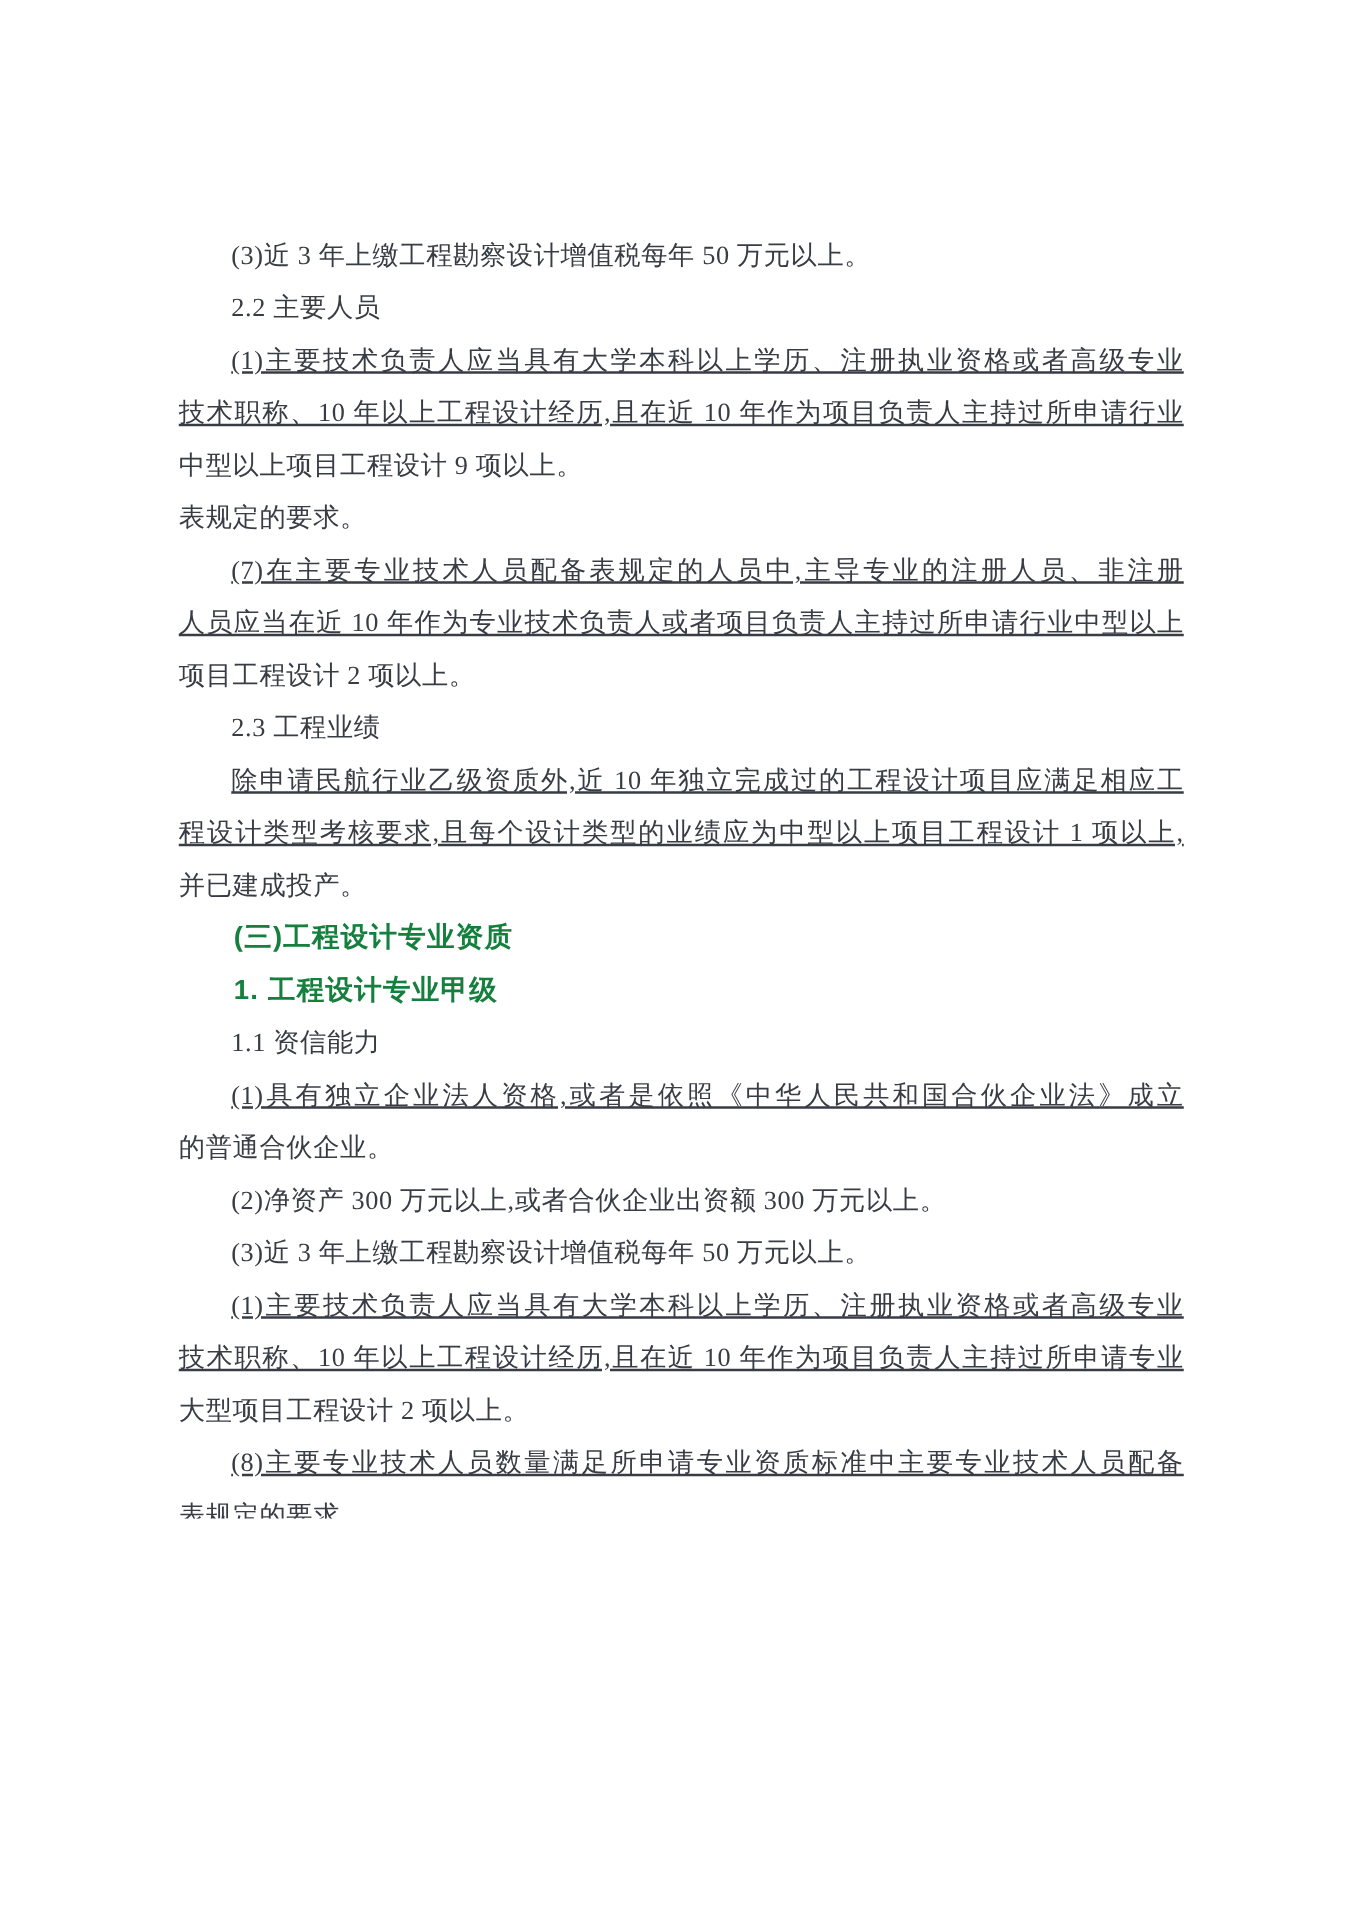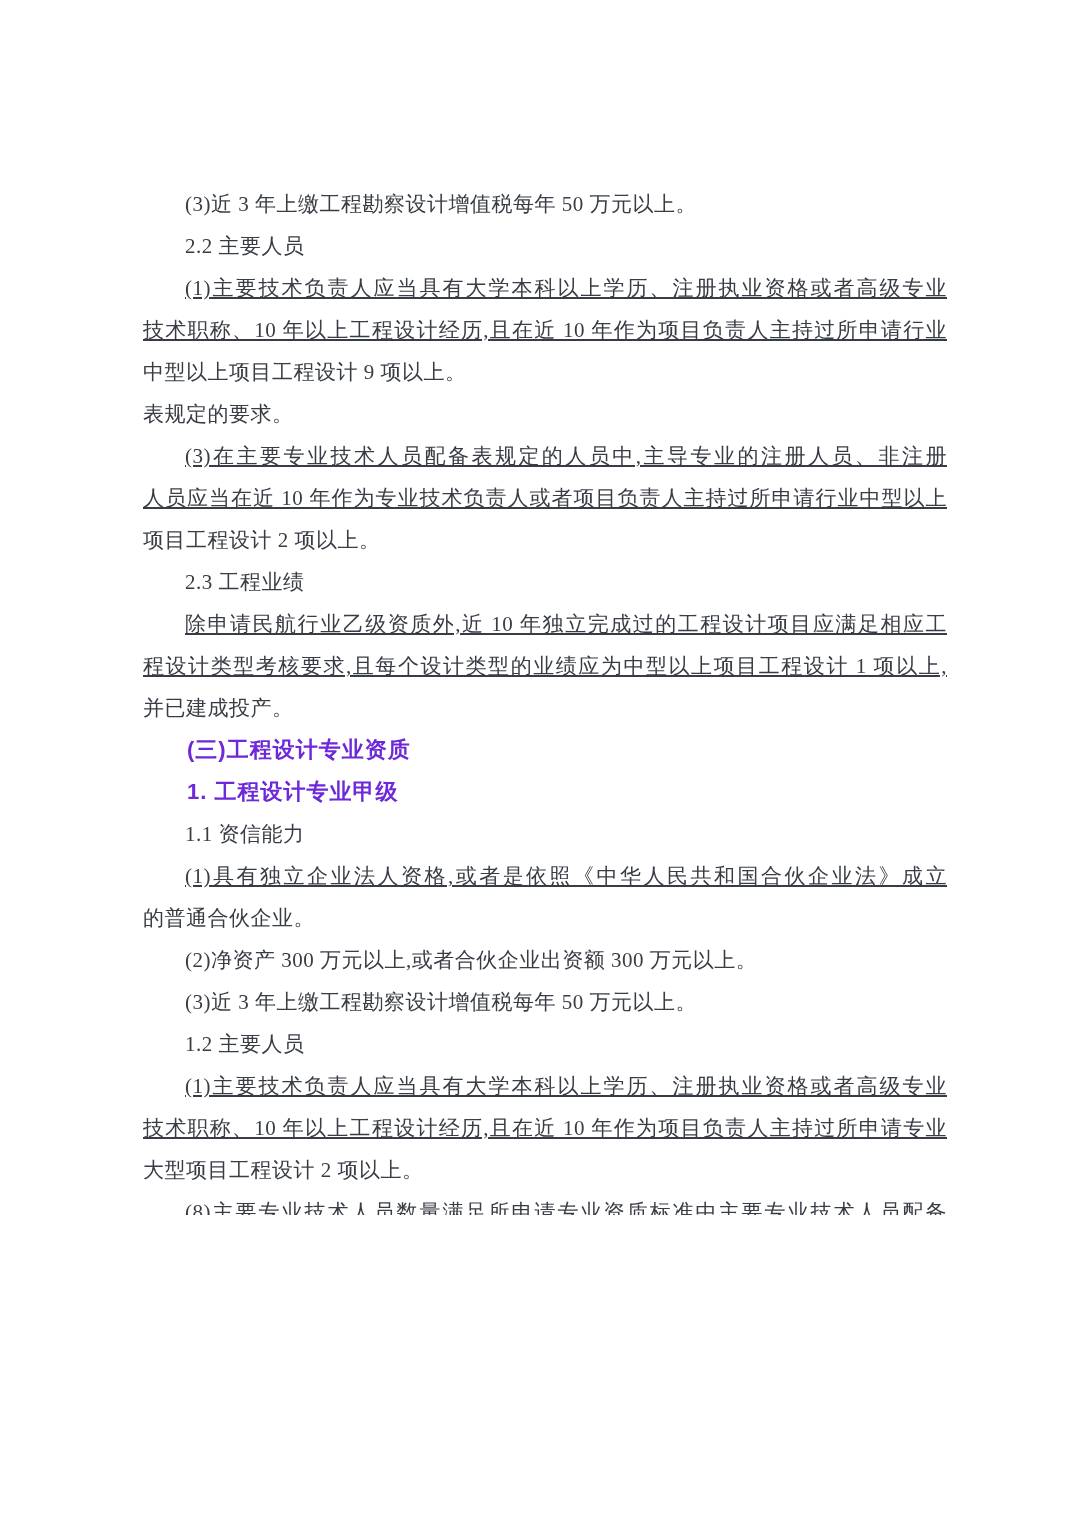--- a/index.html
+++ b/index.html
@@ -34,21 +34,21 @@
     text-align-last: justify;
     text-decoration: underline;
   }
   .line.indent {
     text-indent: 2em;
   }
   .line.bold {
     font-weight: 700;
     font-family: "Liberation Sans", sans-serif;
     font-size: 22px;
-    color: #6d28d9;
+    color: #15803d;
     letter-spacing: 1px;
   }
   .page-number {
     position: absolute;
     top: 1411px;
     left: 0;
     width: 100%;
     text-align: center;
     font-size: 21px;
     color: #3a3e46;
@@ -59,35 +59,34 @@
 <body>
 
 <div class="page">
   <div class="text-block">
       <div class="line indent">(3)近 3 年上缴工程勘察设计增值税每年 50 万元以上。</div>
       <div class="line indent">2.2 主要人员</div>
       <div class="line indent fill">(1)主要技术负责人应当具有大学本科以上学历、注册执业资格或者高级专业</div>
       <div class="line fill">技术职称、10 年以上工程设计经历,且在近 10 年作为项目负责人主持过所申请行业</div>
       <div class="line">中型以上项目工程设计 9 项以上。</div>
       <div class="line">表规定的要求。</div>
-      <div class="line indent fill">(3)在主要专业技术人员配备表规定的人员中,主导专业的注册人员、非注册</div>
+      <div class="line indent fill">(7)在主要专业技术人员配备表规定的人员中,主导专业的注册人员、非注册</div>
       <div class="line fill">人员应当在近 10 年作为专业技术负责人或者项目负责人主持过所申请行业中型以上</div>
       <div class="line">项目工程设计 2 项以上。</div>
       <div class="line indent">2.3 工程业绩</div>
       <div class="line indent fill">除申请民航行业乙级资质外,近 10 年独立完成过的工程设计项目应满足相应工</div>
       <div class="line fill">程设计类型考核要求,且每个设计类型的业绩应为中型以上项目工程设计 1 项以上,</div>
       <div class="line">并已建成投产。</div>
       <div class="line indent bold">(三)工程设计专业资质</div>
       <div class="line indent bold">1. 工程设计专业甲级</div>
       <div class="line indent">1.1 资信能力</div>
       <div class="line indent fill">(1)具有独立企业法人资格,或者是依照《中华人民共和国合伙企业法》成立</div>
       <div class="line">的普通合伙企业。</div>
       <div class="line indent">(2)净资产 300 万元以上,或者合伙企业出资额 300 万元以上。</div>
       <div class="line indent">(3)近 3 年上缴工程勘察设计增值税每年 50 万元以上。</div>
-      <div class="line indent">1.2 主要人员</div>
       <div class="line indent fill">(1)主要技术负责人应当具有大学本科以上学历、注册执业资格或者高级专业</div>
       <div class="line fill">技术职称、10 年以上工程设计经历,且在近 10 年作为项目负责人主持过所申请专业</div>
       <div class="line">大型项目工程设计 2 项以上。</div>
       <div class="line indent fill">(8)主要专业技术人员数量满足所申请专业资质标准中主要专业技术人员配备</div>
       <div class="line">表规定的要求。</div>
     </div>
   <div class="page-number">5</div>
 </div>
 
 </body></html>

